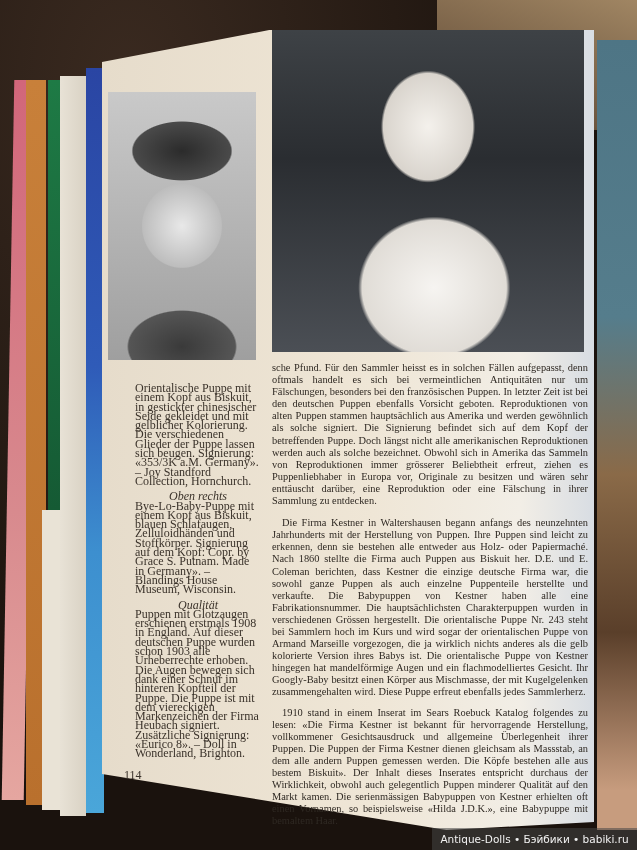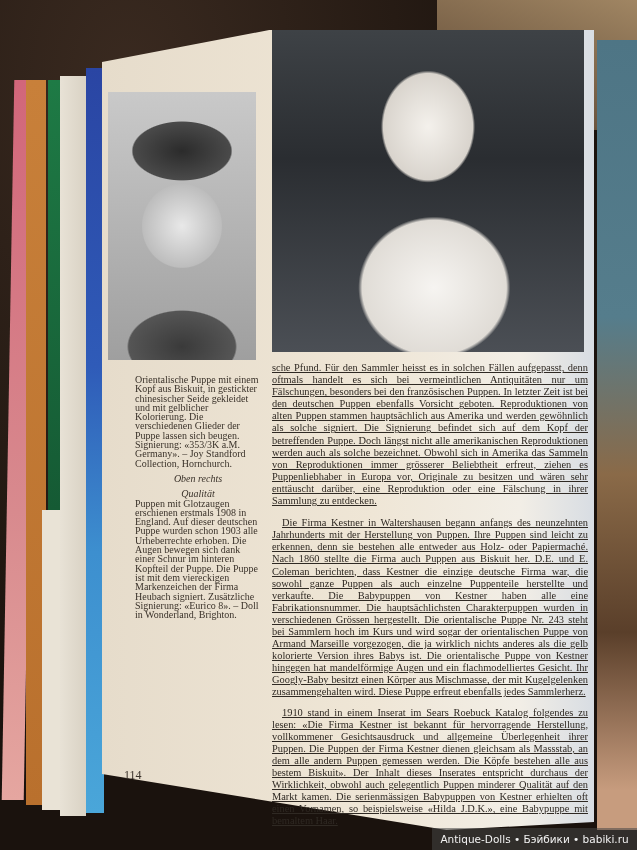--- a/index.html
+++ b/index.html
@@ -20,23 +20,23 @@
      radial-gradient(ellipse 38% 22% at 50% 50%, #e8e8e8 0%, #bdbdbd 70%, transparent 72%),
      radial-gradient(ellipse 55% 18% at 50% 22%, #2b2b2b 0%, #4a4a4a 60%, transparent 62%),
      radial-gradient(ellipse 60% 22% at 50% 95%, #3a3a3a 0%, #555 60%, transparent 62%),
      linear-gradient(180deg,#c9c9c9,#9f9f9f);filter:grayscale(1);}
   .photo-right{position:absolute;left:272px;top:30px;width:312px;height:322px;background:
      radial-gradient(ellipse 26% 30% at 50% 30%, #f4f1ec 0%, #d9d4cd 55%, transparent 58%),
      radial-gradient(ellipse 42% 38% at 52% 80%, #f6f4f1 0%, #e0dcd6 55%, transparent 58%),
      linear-gradient(180deg,#3e4246,#2a2d31 40%,#4b4f55);}
   .right-photo-edge{position:absolute;left:597px;top:40px;width:40px;height:790px;background:
      linear-gradient(180deg,#4e7585 0%,#557d8c 35%,#8a6a48 55%,#5a3f2a 75%,#c79c7e 95%);}
-  .caption{position:absolute;left:135px;width:126px;font-size:10px;line-height:9.3px;color:#3a322a;}
+  .caption{position:absolute;left:135px;width:126px;font-size:12px;line-height:9.3px;color:#3a322a;margin-top:9px;}
   .caption .head{font-style:italic;text-align:center;}
-  .col{position:absolute;left:272px;width:316px;font-size:10.4px;line-height:12.1px;color:#2f2923;text-align:justify;text-decoration:underline;}
+  .col{position:absolute;left:272px;width:316px;font-size:10.4px;line-height:12.1px;color:#2f2923;text-align:justify;}
   .col p{margin:0;}
   .col p.ind{text-indent:10px;margin-top:10px;}
   .pageno{position:absolute;left:124px;top:768px;font-size:12px;color:#3a322a;}
   .watermark{position:absolute;left:432px;top:828px;width:205px;height:22px;background:rgba(70,70,70,.55);color:#f2f2f2;font-family:"DejaVu Sans",sans-serif;font-size:10.5px;line-height:22px;text-align:center;}
 </style>
 </head>
 <body>
 
 <div class="scene"></div>
 <div class="wall-right"></div>
@@ -50,20 +50,21 @@
 
 <div class="page"></div>
 <div class="right-photo-edge"></div>
 
 <div class="photo-left"></div>
 <div class="photo-right"></div>
 
 <div class="caption" style="top:375px">
   <div>Orientalische Puppe mit einem Kopf aus Biskuit, in gestickter chinesischer Seide gekleidet und mit gelblicher Kolorierung. Die verschiedenen Glieder der Puppe lassen sich beugen. Signierung: «353/3K a.M. Germany». – Joy Standford Collection, Hornchurch.</div>
   <div class="head" style="margin-top:6px">Oben rechts</div>
+  <div>Bye-Lo-Baby-Puppe mit einem Kopf aus Biskuit, blauen Schlafaugen, Zelluloidhänden und Stoffkörper. Signierung auf dem Kopf: Copr. by Grace S. Putnam. Made in Germany». – Blandings House Museum, Wisconsin.</div>
   <div class="head" style="margin-top:6px">Qualität</div>
   <div>Puppen mit Glotzaugen erschienen erstmals 1908 in England. Auf dieser deutschen Puppe wurden schon 1903 alle Urheberrechte erhoben. Die Augen bewegen sich dank einer Schnur im hinteren Kopfteil der Puppe. Die Puppe ist mit dem viereckigen Markenzeichen der Firma Heubach signiert. Zusätzliche Signierung: «Eurico 8». – Doll in Wonderland, Brighton.</div>
 </div>
 
 <div class="col" style="top:362px">
   <p>sche Pfund. Für den Sammler heisst es in solchen Fällen aufgepasst, denn oftmals handelt es sich bei vermeintlichen Antiquitäten nur um Fälschungen, besonders bei den französischen Puppen. In letzter Zeit ist bei den deutschen Puppen ebenfalls Vorsicht geboten. Reproduktionen von alten Puppen stammen hauptsächlich aus Amerika und werden gewöhnlich als solche signiert. Die Signierung befindet sich auf dem Kopf der betreffenden Puppe. Doch längst nicht alle amerikanischen Reproduktionen werden auch als solche bezeichnet. Obwohl sich in Amerika das Sammeln von Reproduktionen immer grösserer Beliebtheit erfreut, ziehen es Puppenliebhaber in Europa vor, Originale zu besitzen und wären sehr enttäuscht darüber, eine Reproduktion oder eine Fälschung in ihrer Sammlung zu entdecken.</p>
   <p class="ind">Die Firma Kestner in Waltershausen begann anfangs des neunzehnten Jahrhunderts mit der Herstellung von Puppen. Ihre Puppen sind leicht zu erkennen, denn sie bestehen alle entweder aus Holz- oder Papiermaché. Nach 1860 stellte die Firma auch Puppen aus Biskuit her. D.E. und E. Coleman berichten, dass Kestner die einzige deutsche Firma war, die sowohl ganze Puppen als auch einzelne Puppenteile herstellte und verkaufte. Die Babypuppen von Kestner haben alle eine Fabrikationsnummer. Die hauptsächlichsten Charakterpuppen wurden in verschiedenen Grössen hergestellt. Die orientalische Puppe Nr. 243 steht bei Sammlern hoch im Kurs und wird sogar der orientalischen Puppe von Armand Marseille vorgezogen, die ja wirklich nichts anderes als die gelb kolorierte Version ihres Babys ist. Die orientalische Puppe von Kestner hingegen hat mandelförmige Augen und ein flachmodelliertes Gesicht. Ihr Googly-Baby besitzt einen Körper aus Mischmasse, der mit Kugelgelenken zusammengehalten wird. Diese Puppe erfreut ebenfalls jedes Sammlerherz.</p>
   <p class="ind" style="margin-top:8px">1910 stand in einem Inserat im Sears Roebuck Katalog folgendes zu lesen: «Die Firma Kestner ist bekannt für hervorragende Herstellung, vollkommener Gesichtsausdruck und allgemeine Überlegenheit ihrer Puppen. Die Puppen der Firma Kestner dienen gleichsam als Massstab, an dem alle andern Puppen gemessen werden. Die Köpfe bestehen alle aus bestem Biskuit». Der Inhalt dieses Inserates entspricht durchaus der Wirklichkeit, obwohl auch gelegentlich Puppen minderer Qualität auf den Markt kamen. Die serienmässigen Babypuppen von Kestner erhielten oft einen Vornamen, so beispielsweise «Hilda J.D.K.», eine Babypuppe mit bemaltem Haar.</p>
 </div>
 

